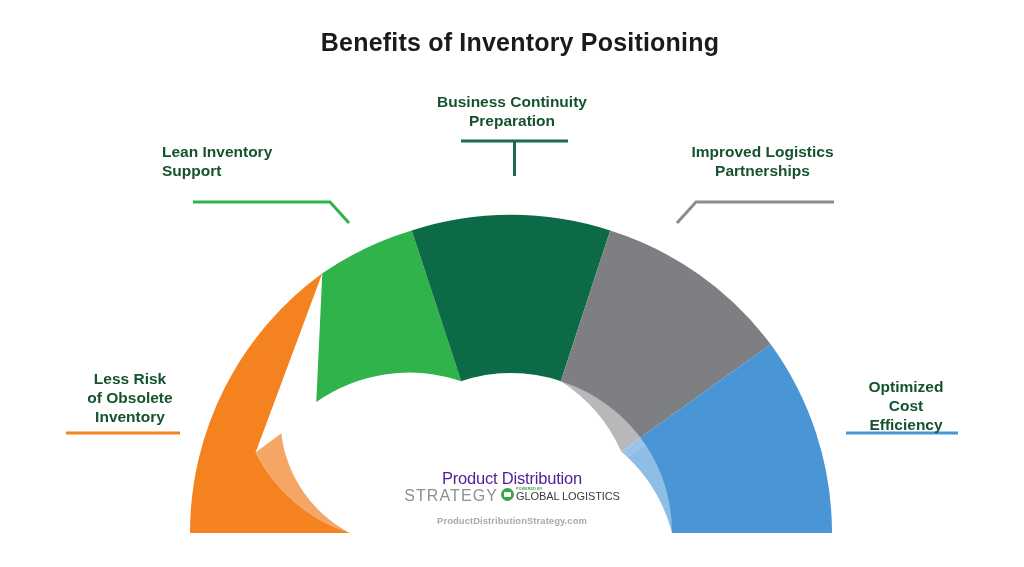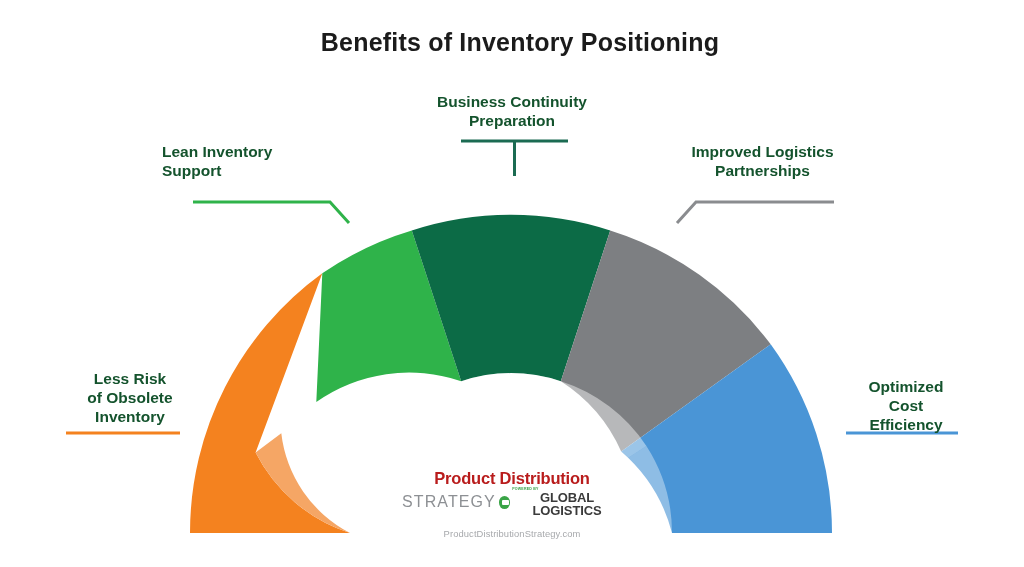--- a/index.html
+++ b/index.html
@@ -76,28 +76,28 @@
   }
   .brand {
     position: absolute;
     top: 470px;
     left: 402px;
     width: 220px;
     text-align: center;
   }
   .brand-line1 {
     font-size: 16.5px;
-    font-weight: bold;
-    color: #b91c1c;
+    font-weight: normal;
+    color: #4c1d95;
     letter-spacing: -0.2px;
     line-height: 1;
   }
   .brand-row2 {
     display: flex;
-    align-items: center;
+    align-items: flex-start;
     justify-content: center;
     gap: 3px;
     margin-top: 1px;
   }
   .brand-strategy {
     font-size: 16px;
     color: #8d9094;
     letter-spacing: 1.1px;
     line-height: 1;
   }
@@ -130,30 +130,31 @@
     align-items: flex-start;
     line-height: 1;
   }
   .badge-powered {
     font-size: 3.6px;
     font-weight: bold;
     color: #3aa447;
     letter-spacing: 0.2px;
   }
   .badge-global {
-    font-size: 13px;
-    font-weight: bold;
+    font-size: 11px;
+    font-weight: normal;
     color: #3b3b3b;
     letter-spacing: -0.1px;
   }
   .brand-url {
     margin-top: 11px;
     font-size: 9.4px;
     color: #a7a9ac;
     letter-spacing: 0.1px;
+    font-weight: bold;
   }
 </style>
 </head>
 <body>
 
 <div id="infographic">
 
   <div class="title">Benefits of Inventory Positioning</div>
 
   <svg class="arc-svg" width="1024" height="567" viewBox="0 0 1024 567">

